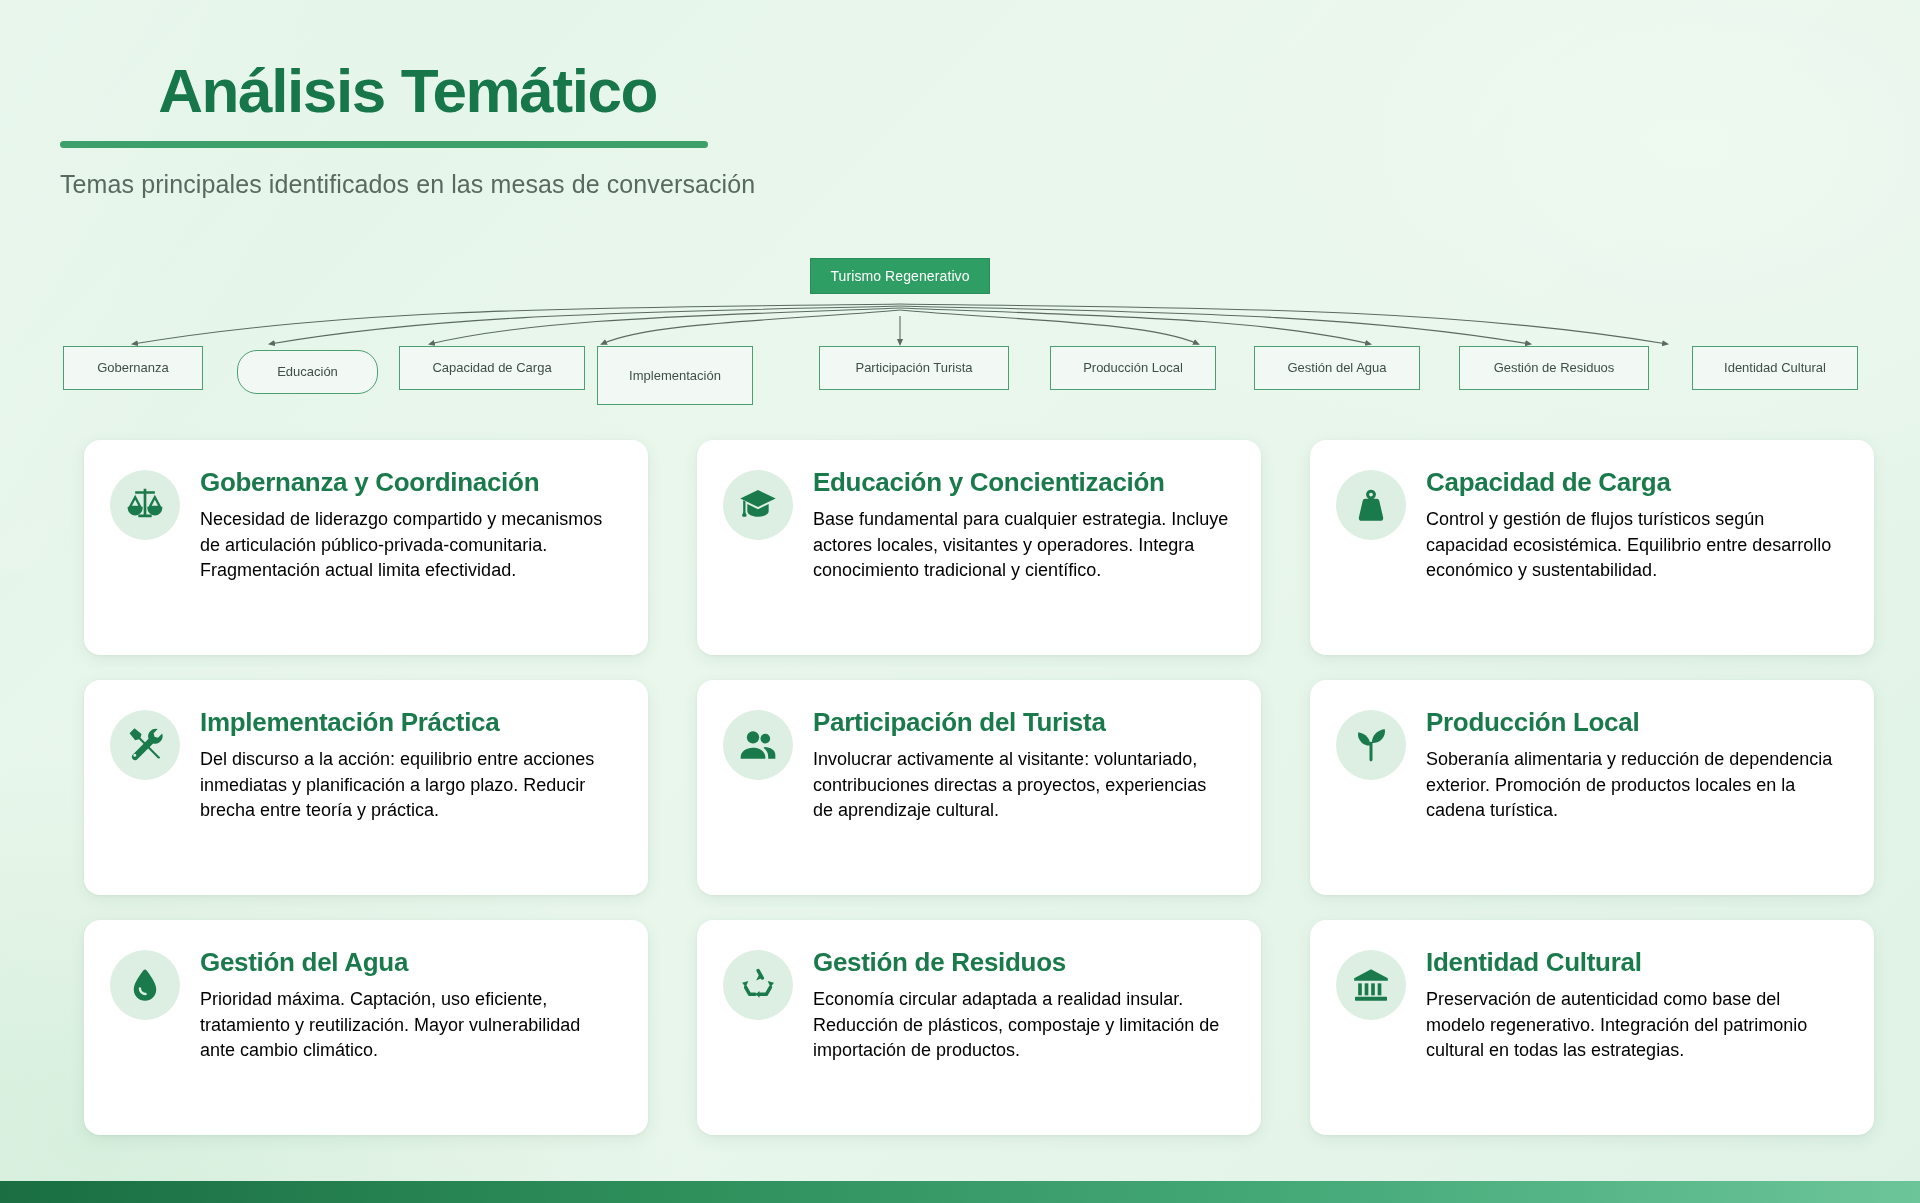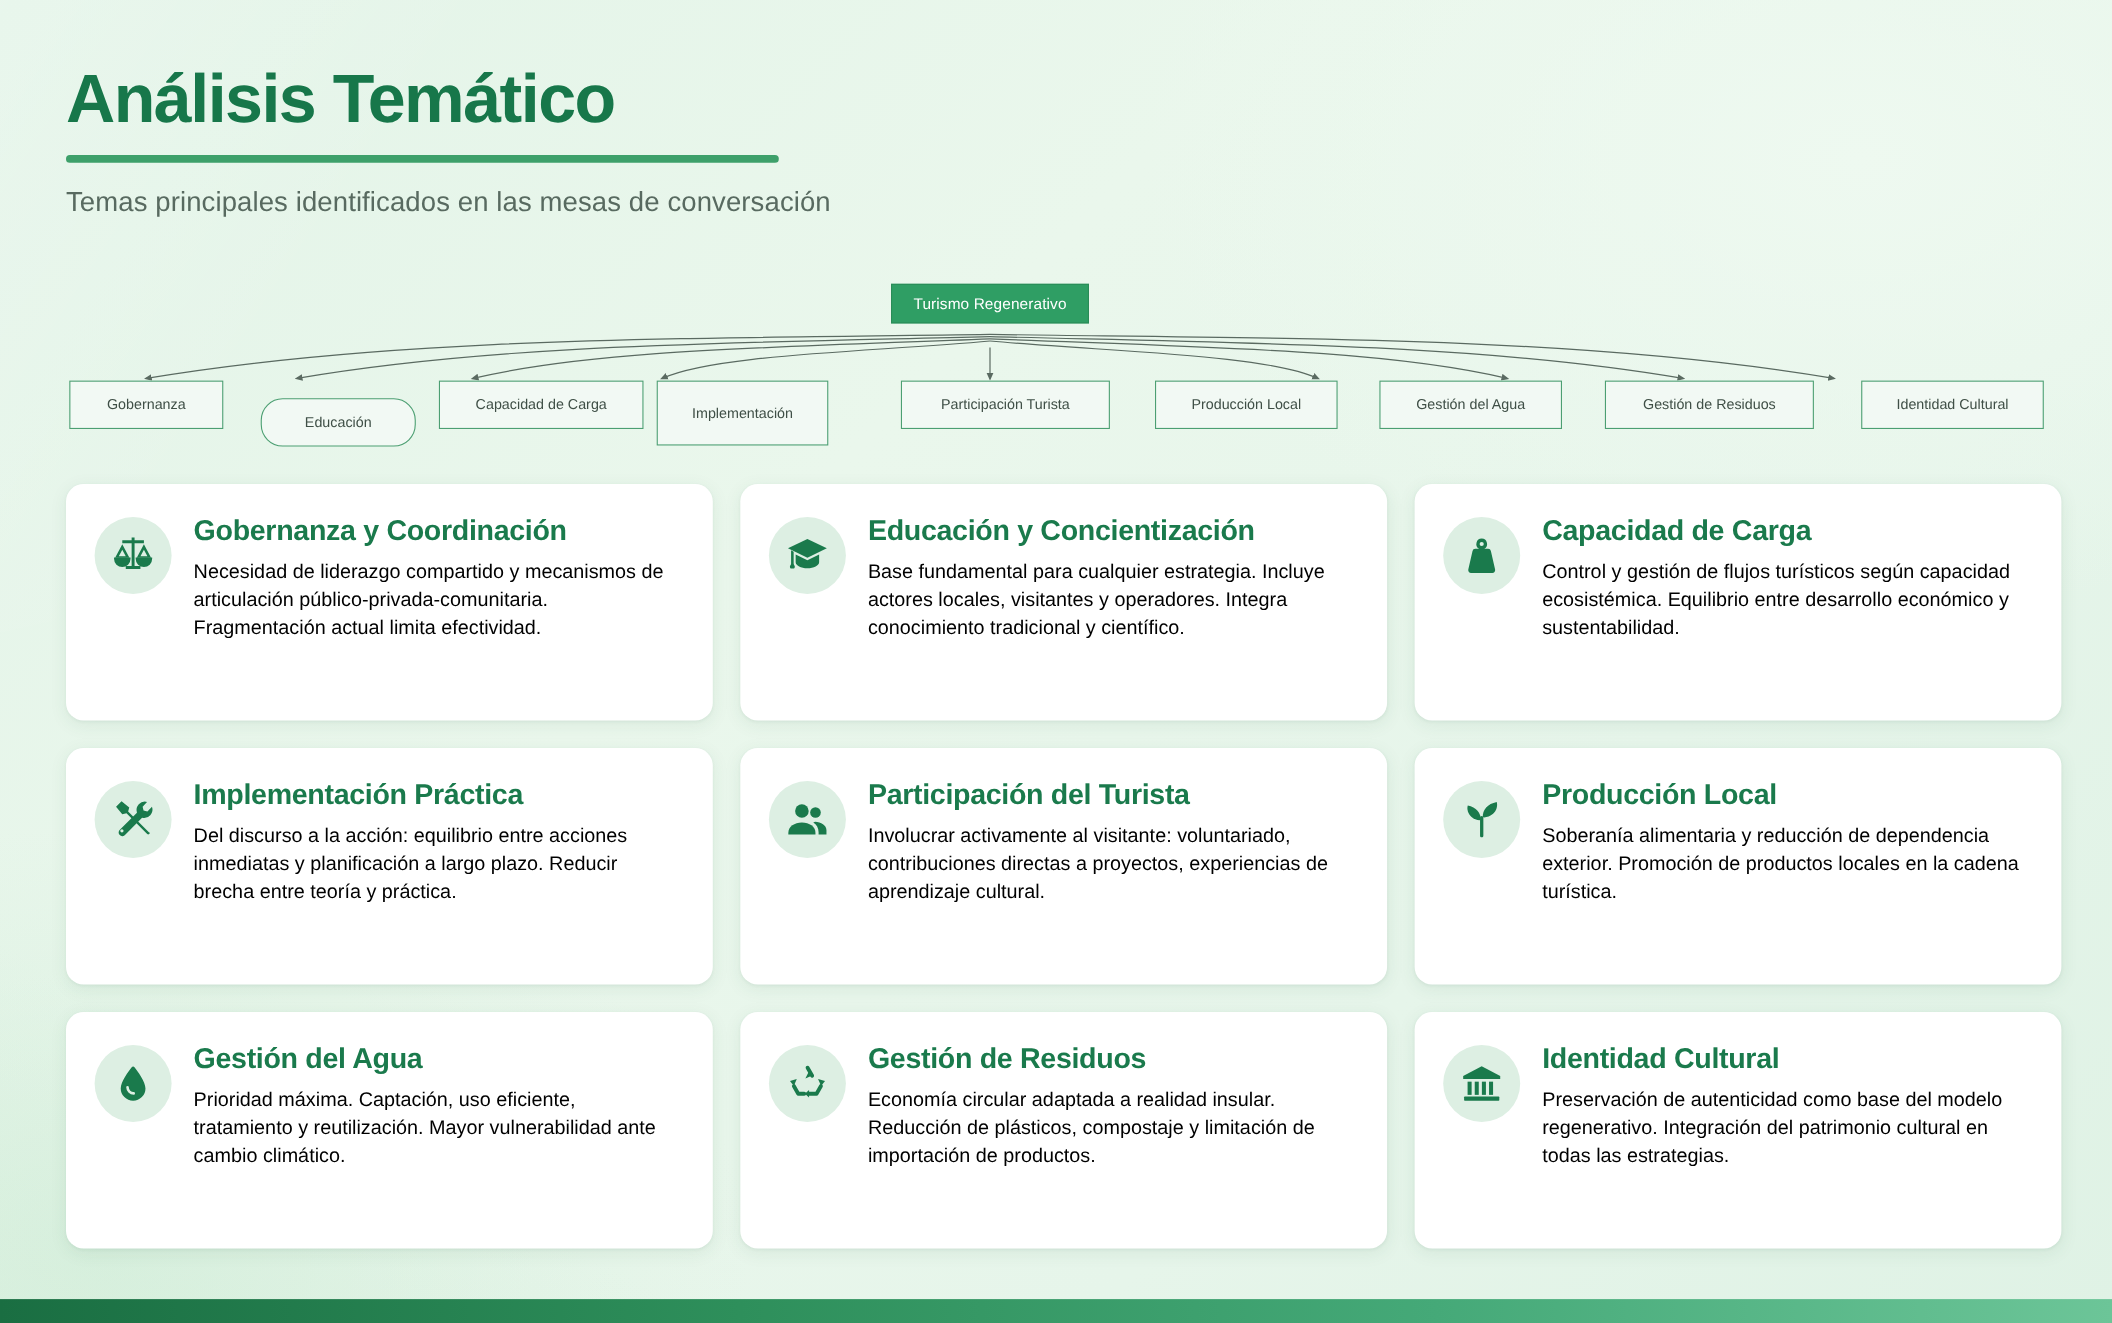--- a/index.html
+++ b/index.html
@@ -50,20 +50,21 @@
   
   .header { position: absolute; left: 60px; top: 58px; z-index: 4; }
 
   .page-title {
     font-size: 62px;
     font-weight: 800;
     letter-spacing: -1.4px;
     color: #17774a;
     line-height: 1.05;
     white-space: nowrap;
+    text-align: center;
   }
 
   .title-rule {
     margin-top: 18px;
     width: 648px;
     height: 7px;
     border-radius: 4px;
     background: #3da06a;
   }
 
@@ -129,20 +130,21 @@
 
   .card {
     background: #ffffff;
     border-radius: 16px;
     box-shadow: 0 4px 16px rgba(38,94,63,0.08), 0 1px 3px rgba(38,94,63,0.06);
     padding: 26px 30px 26px 26px;
     display: flex;
     align-items: flex-start;
     gap: 20px;
     overflow: hidden;
+    margin-left: 24px;
   }
 
   .card-icon-wrap {
     flex: 0 0 auto;
     width: 70px;
     height: 70px;
     border-radius: 50%;
     background: #ddefe3;
     display: flex;
     align-items: center;
@@ -210,21 +212,21 @@
       </g>
     </svg>
 
     <div class="node-root" style="left:810px; top:0px; width:180px; height:36px;">
       <span>Turismo Regenerativo</span>
     </div>
 
     <div class="node-leaf" style="left:63px; top:88px; width:140px; height:44px;">
       <span>Gobernanza</span>
     </div>
-    <div class="node-leaf" style="left:237px; top:104px; width:141px; height:44px;border-radius:20px;">
+    <div class="node-leaf" style="left:237px; top:92px; width:141px; height:44px;border-radius:20px;">
       <span>Educación</span>
     </div>
     <div class="node-leaf" style="left:399px; top:88px; width:186px; height:44px;">
       <span>Capacidad de Carga</span>
     </div>
     <div class="node-leaf" style="left:597px; top:88px; width:156px; height:59px;">
       <span>Implementación</span>
     </div>
     <div class="node-leaf" style="left:819px; top:88px; width:190px; height:44px;">
       <span>Participación Turista</span>

